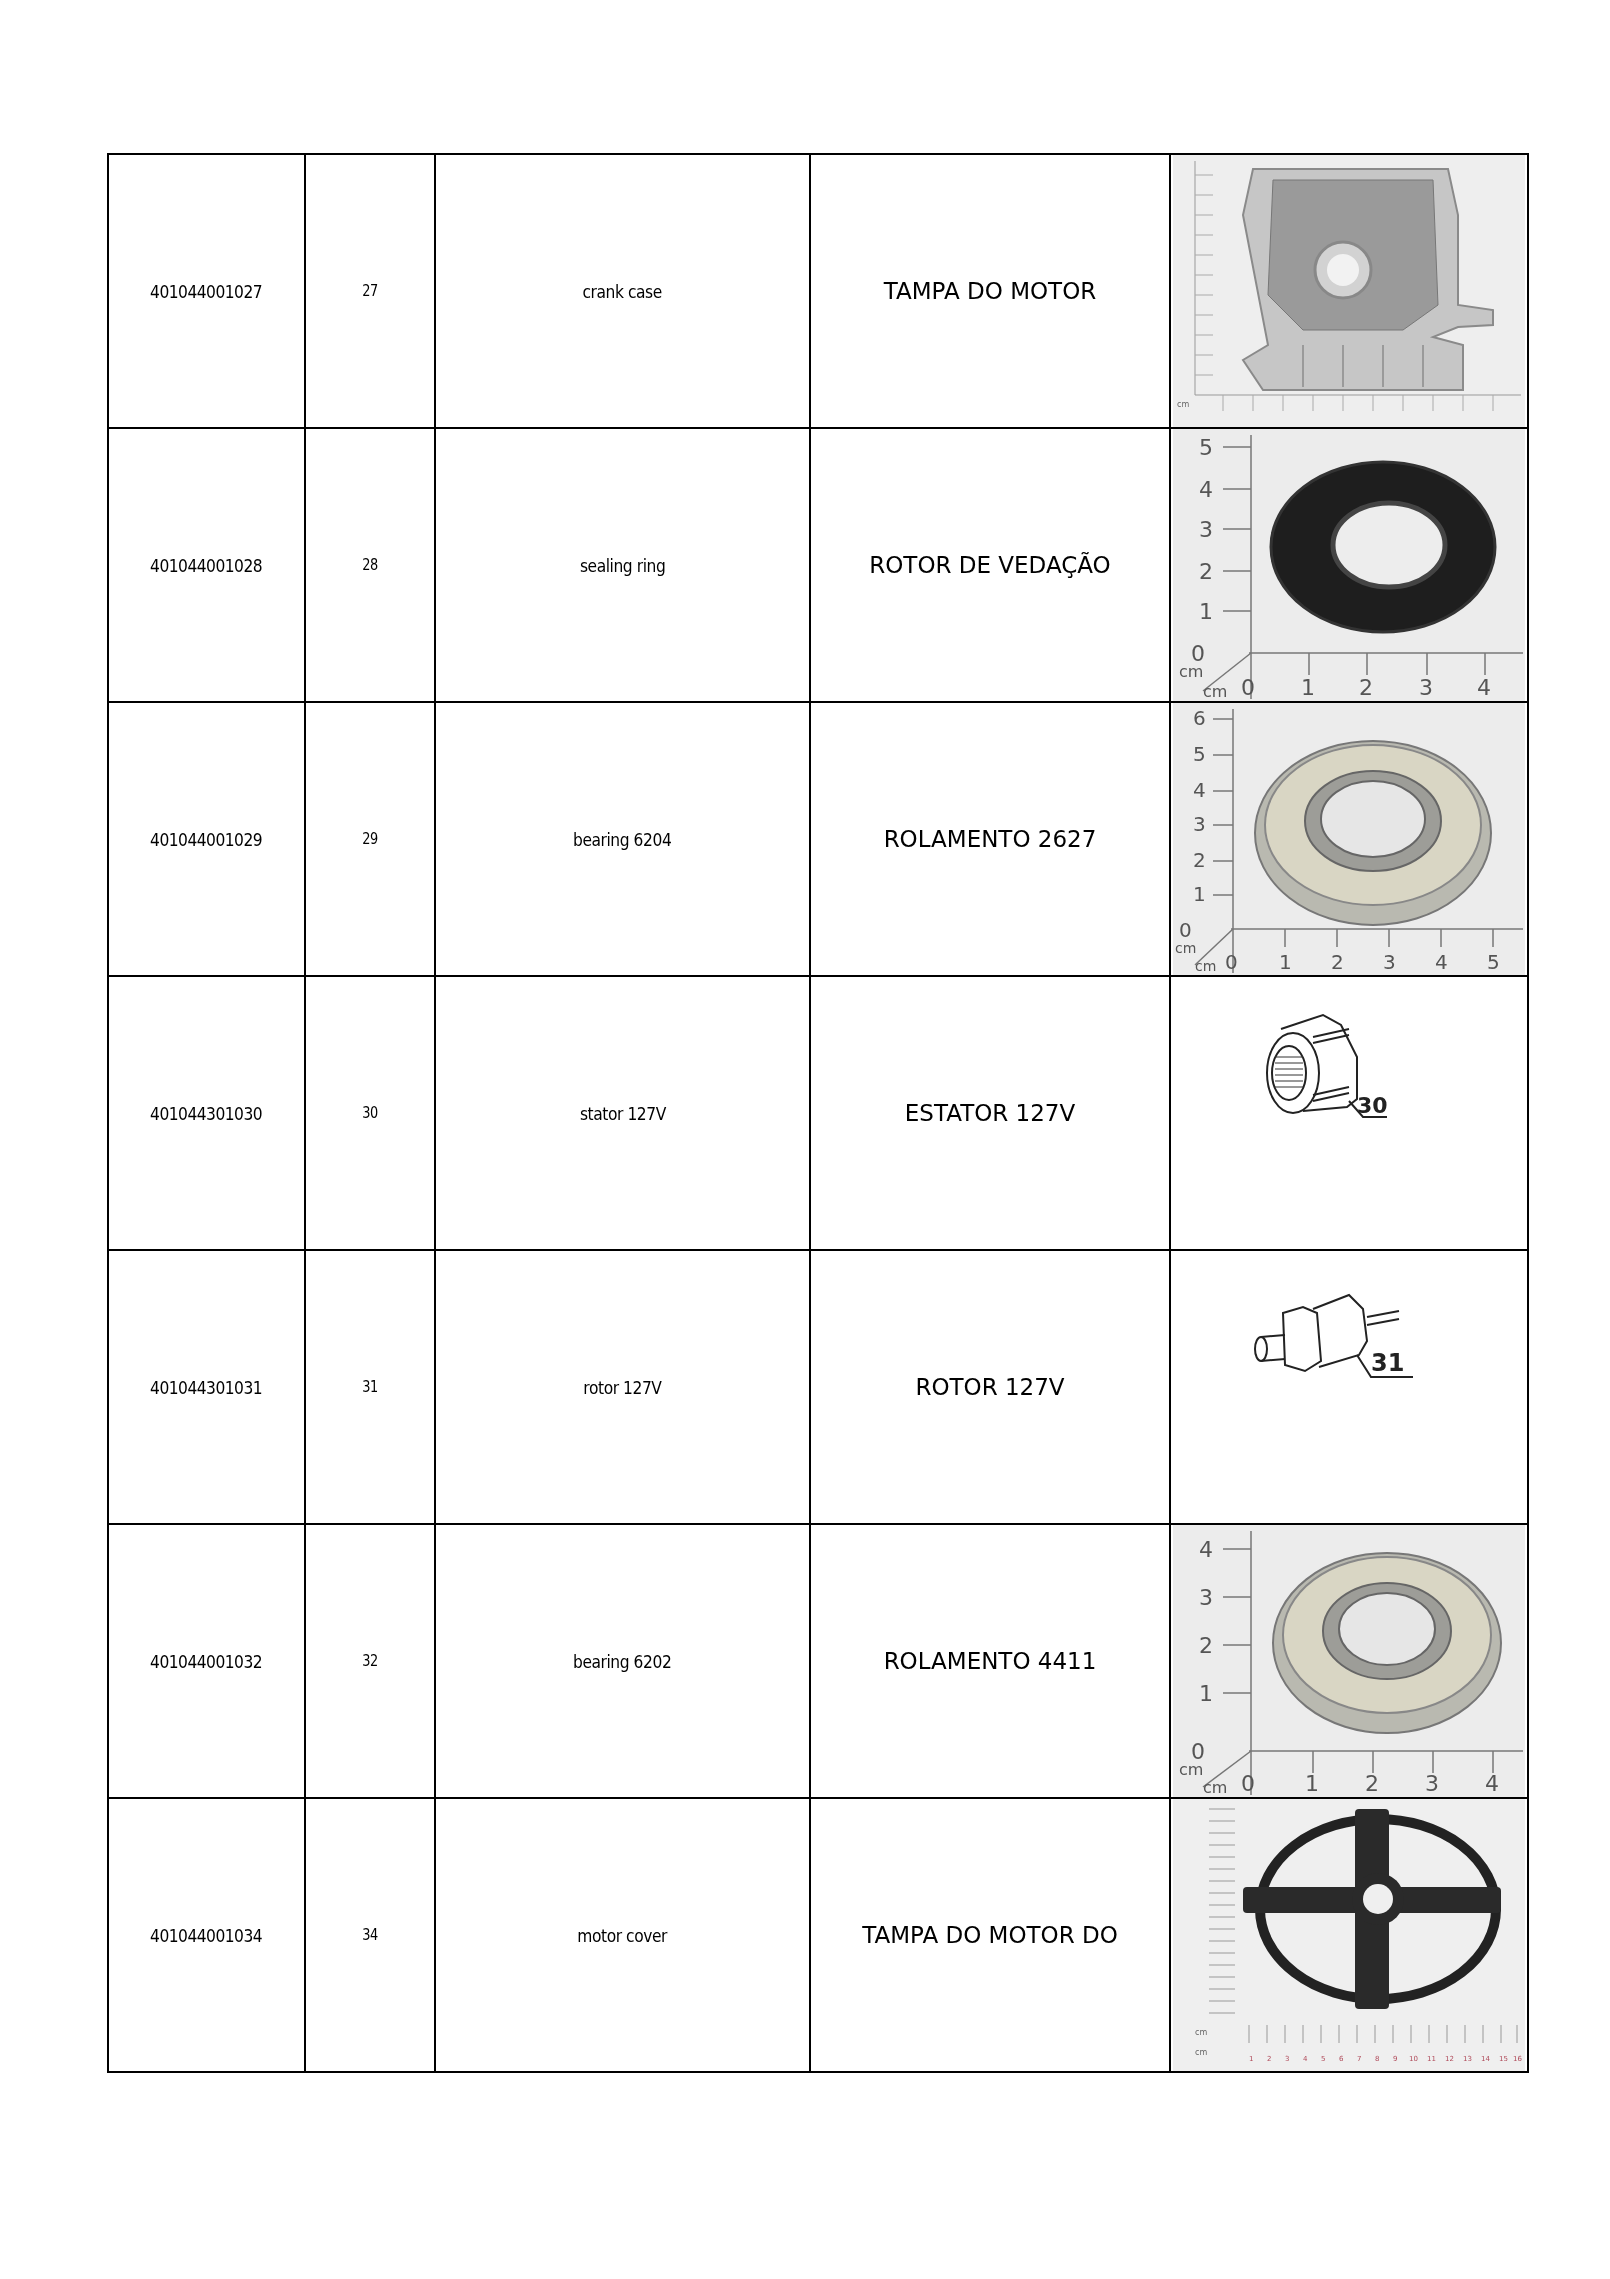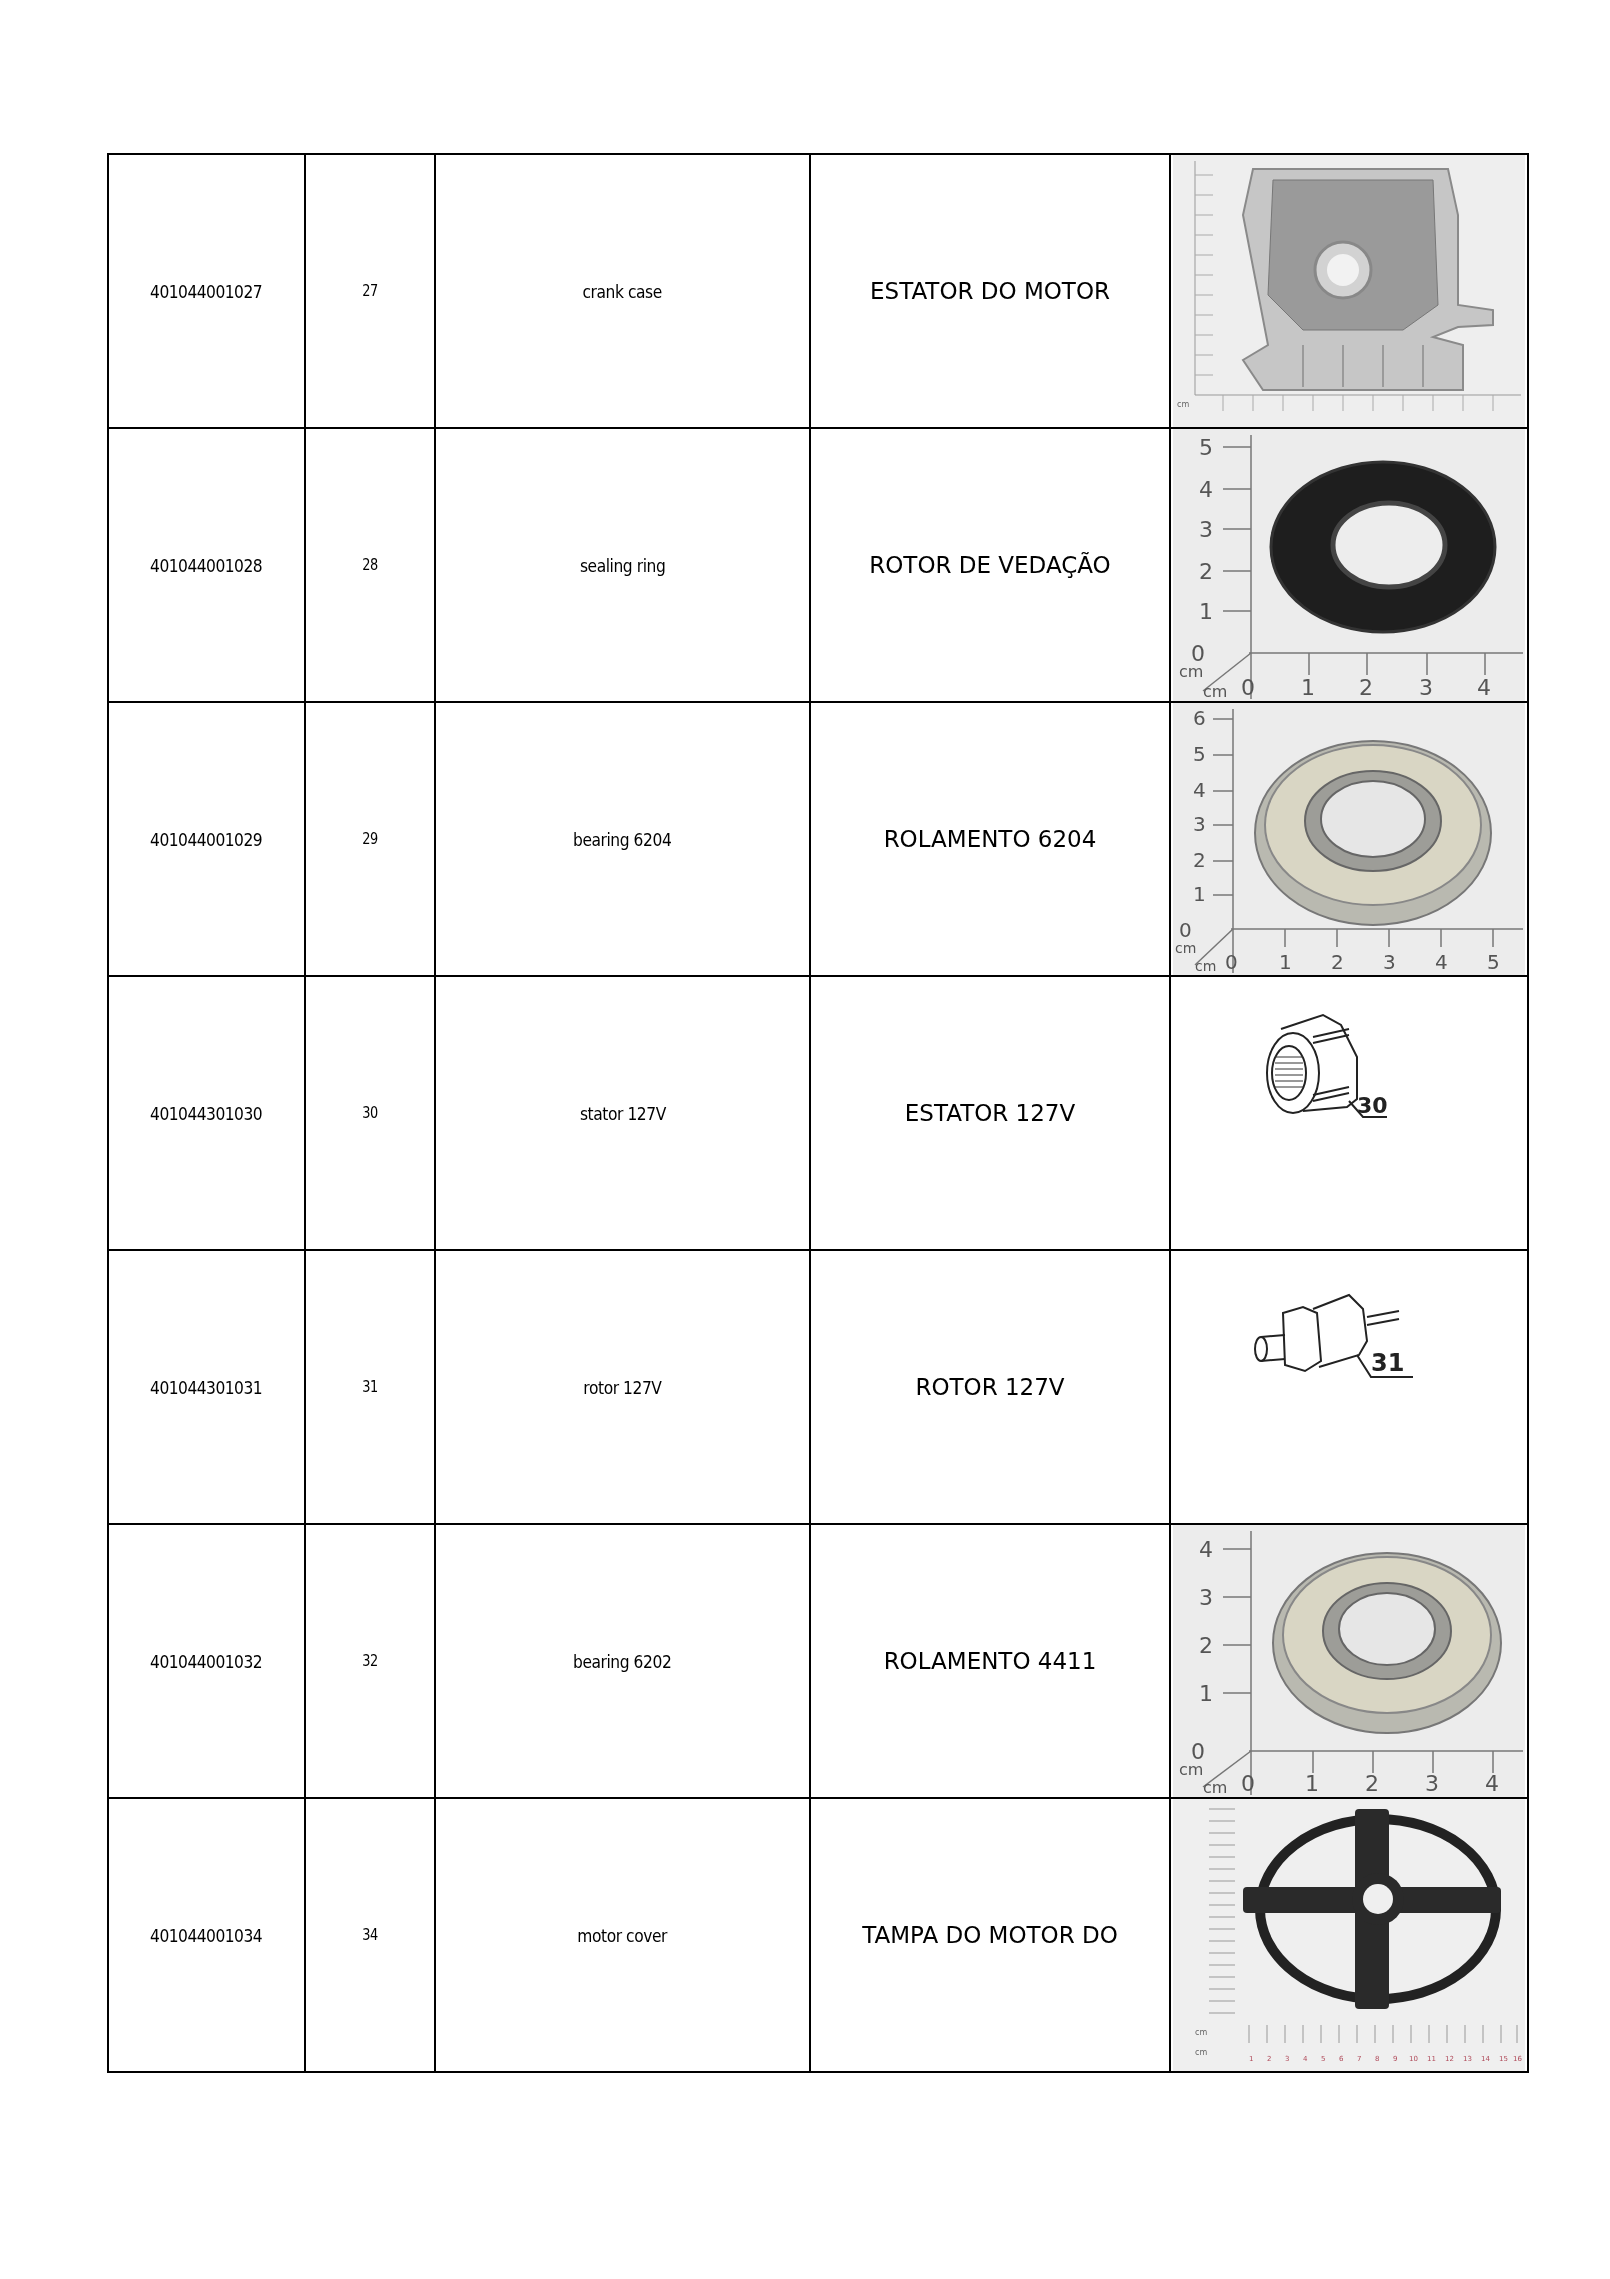--- a/index.html
+++ b/index.html
@@ -19,21 +19,21 @@
 </head>
 <body>
 
 <table class="parts">
   <tbody>
 
     <tr>
       <td class="c-code"><span class="narrow">401044001027</span></td>
       <td class="c-num"><span class="narrow">27</span></td>
       <td class="c-en"><span class="narrow">crank case</span></td>
-      <td class="c-pt"><span>ESTATOR DO MOTOR</span></td>
+      <td class="c-pt"><span>TAMPA DO MOTOR</span></td>
       <td class="c-img">
         <div class="imgbox photo">
           <svg width="352" height="272" viewBox="0 0 352 272">
             <rect width="352" height="272" fill="#eeeeee"></rect>
             <g stroke="#999" stroke-width="1">
               <line x1="22" y1="6" x2="22" y2="240"></line>
               <line x1="22" y1="240" x2="348" y2="240"></line>
             </g>
             <g stroke="#aaa" stroke-width="1">
               <line x1="22" y1="20" x2="40" y2="20"></line>
@@ -116,21 +116,21 @@
             <ellipse cx="216" cy="116" rx="56" ry="42" fill="#ededed" stroke="#444" stroke-width="5"></ellipse>
           </svg>
         </div>
       </td>
     </tr>
 
     <tr>
       <td class="c-code"><span class="narrow">401044001029</span></td>
       <td class="c-num"><span class="narrow">29</span></td>
       <td class="c-en"><span class="narrow">bearing 6204</span></td>
-      <td class="c-pt"><span>ROLAMENTO 6204</span></td>
+      <td class="c-pt"><span>ROLAMENTO 2627</span></td>
       <td class="c-img">
         <div class="imgbox photo">
           <svg width="352" height="272" viewBox="0 0 352 272" font-family="DejaVu Sans, sans-serif">
             <rect width="352" height="272" fill="#ececec"></rect>
             <g stroke="#777" stroke-width="1.5">
               <line x1="60" y1="6" x2="60" y2="270"></line>
               <line x1="58" y1="226" x2="350" y2="226"></line>
               <line x1="40" y1="16" x2="60" y2="16"></line>
                 <line x1="40" y1="52" x2="60" y2="52"></line>
                 <line x1="40" y1="88" x2="60" y2="88"></line>

